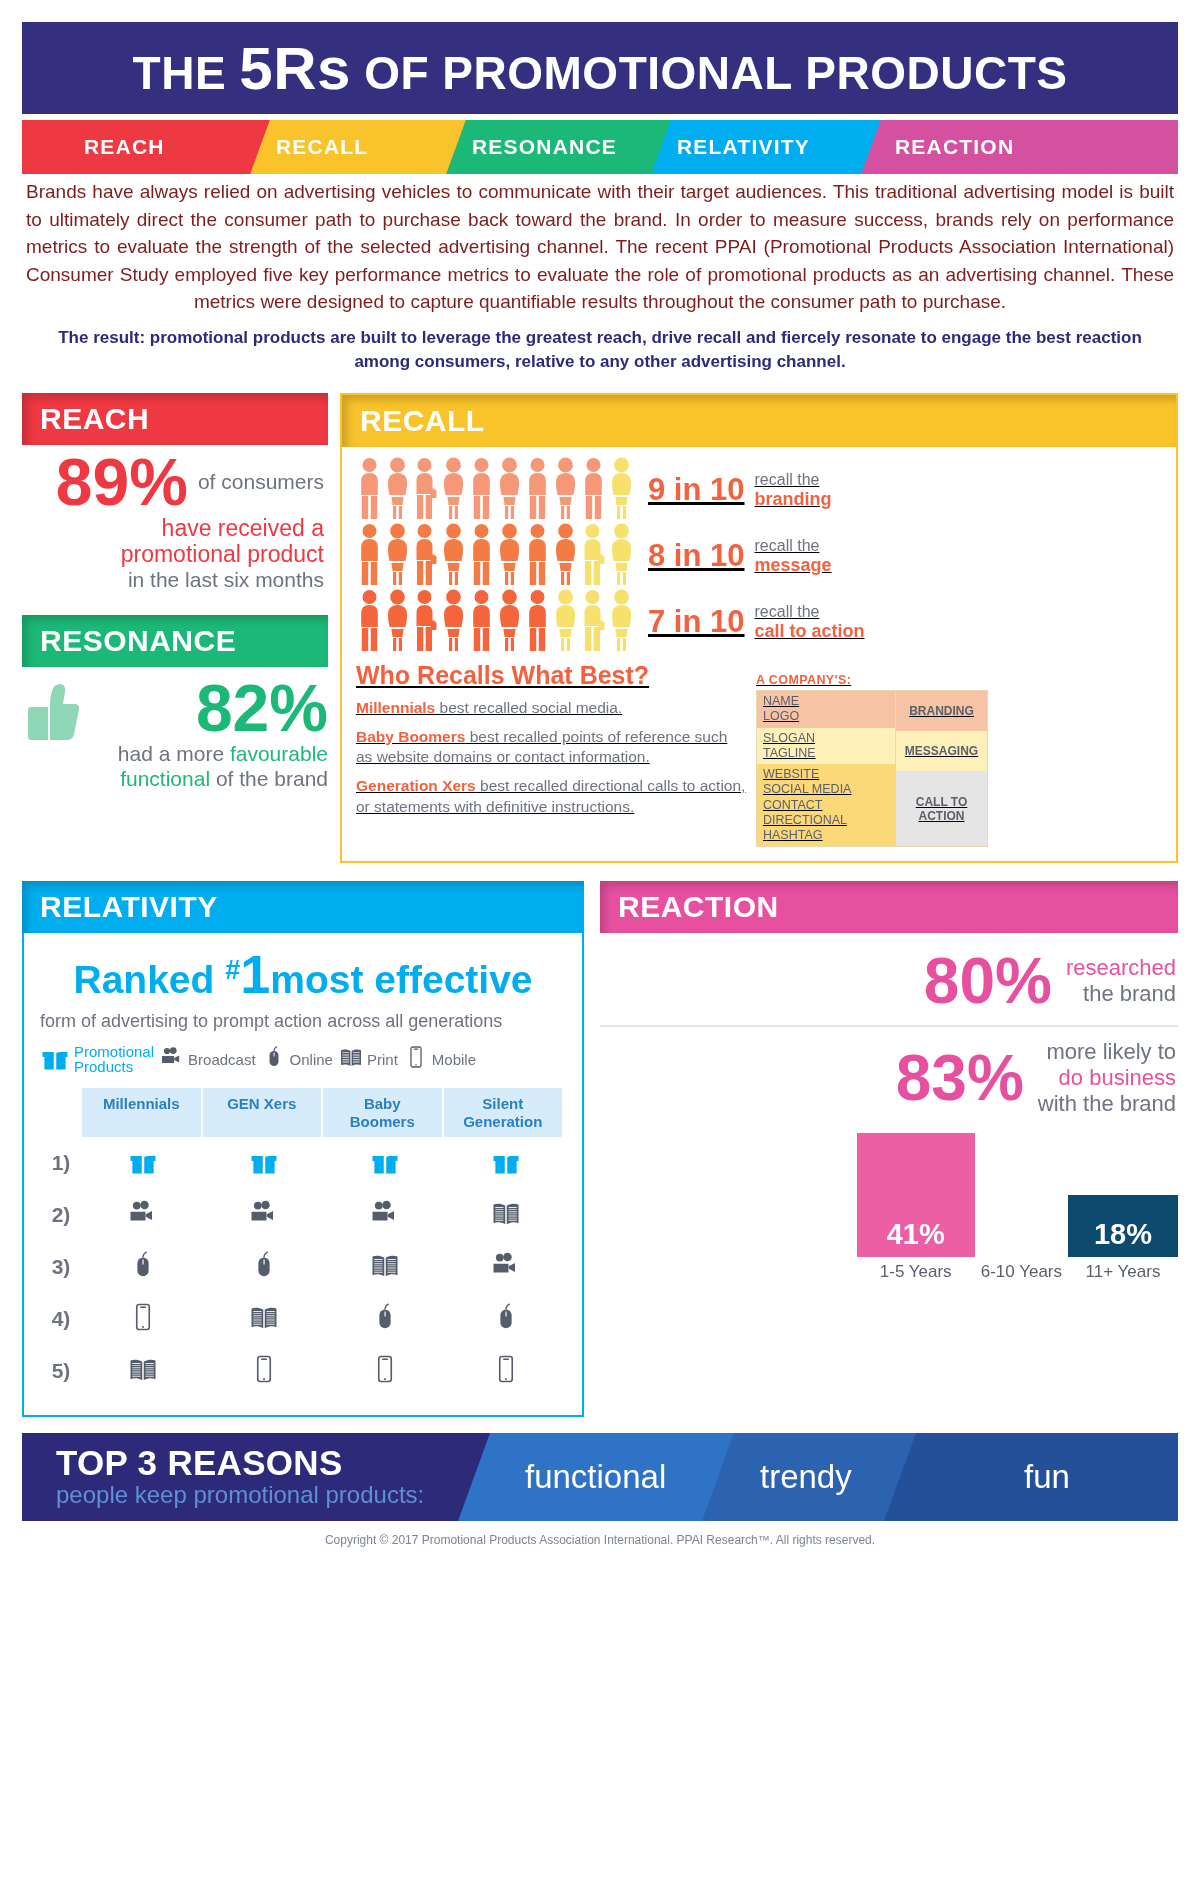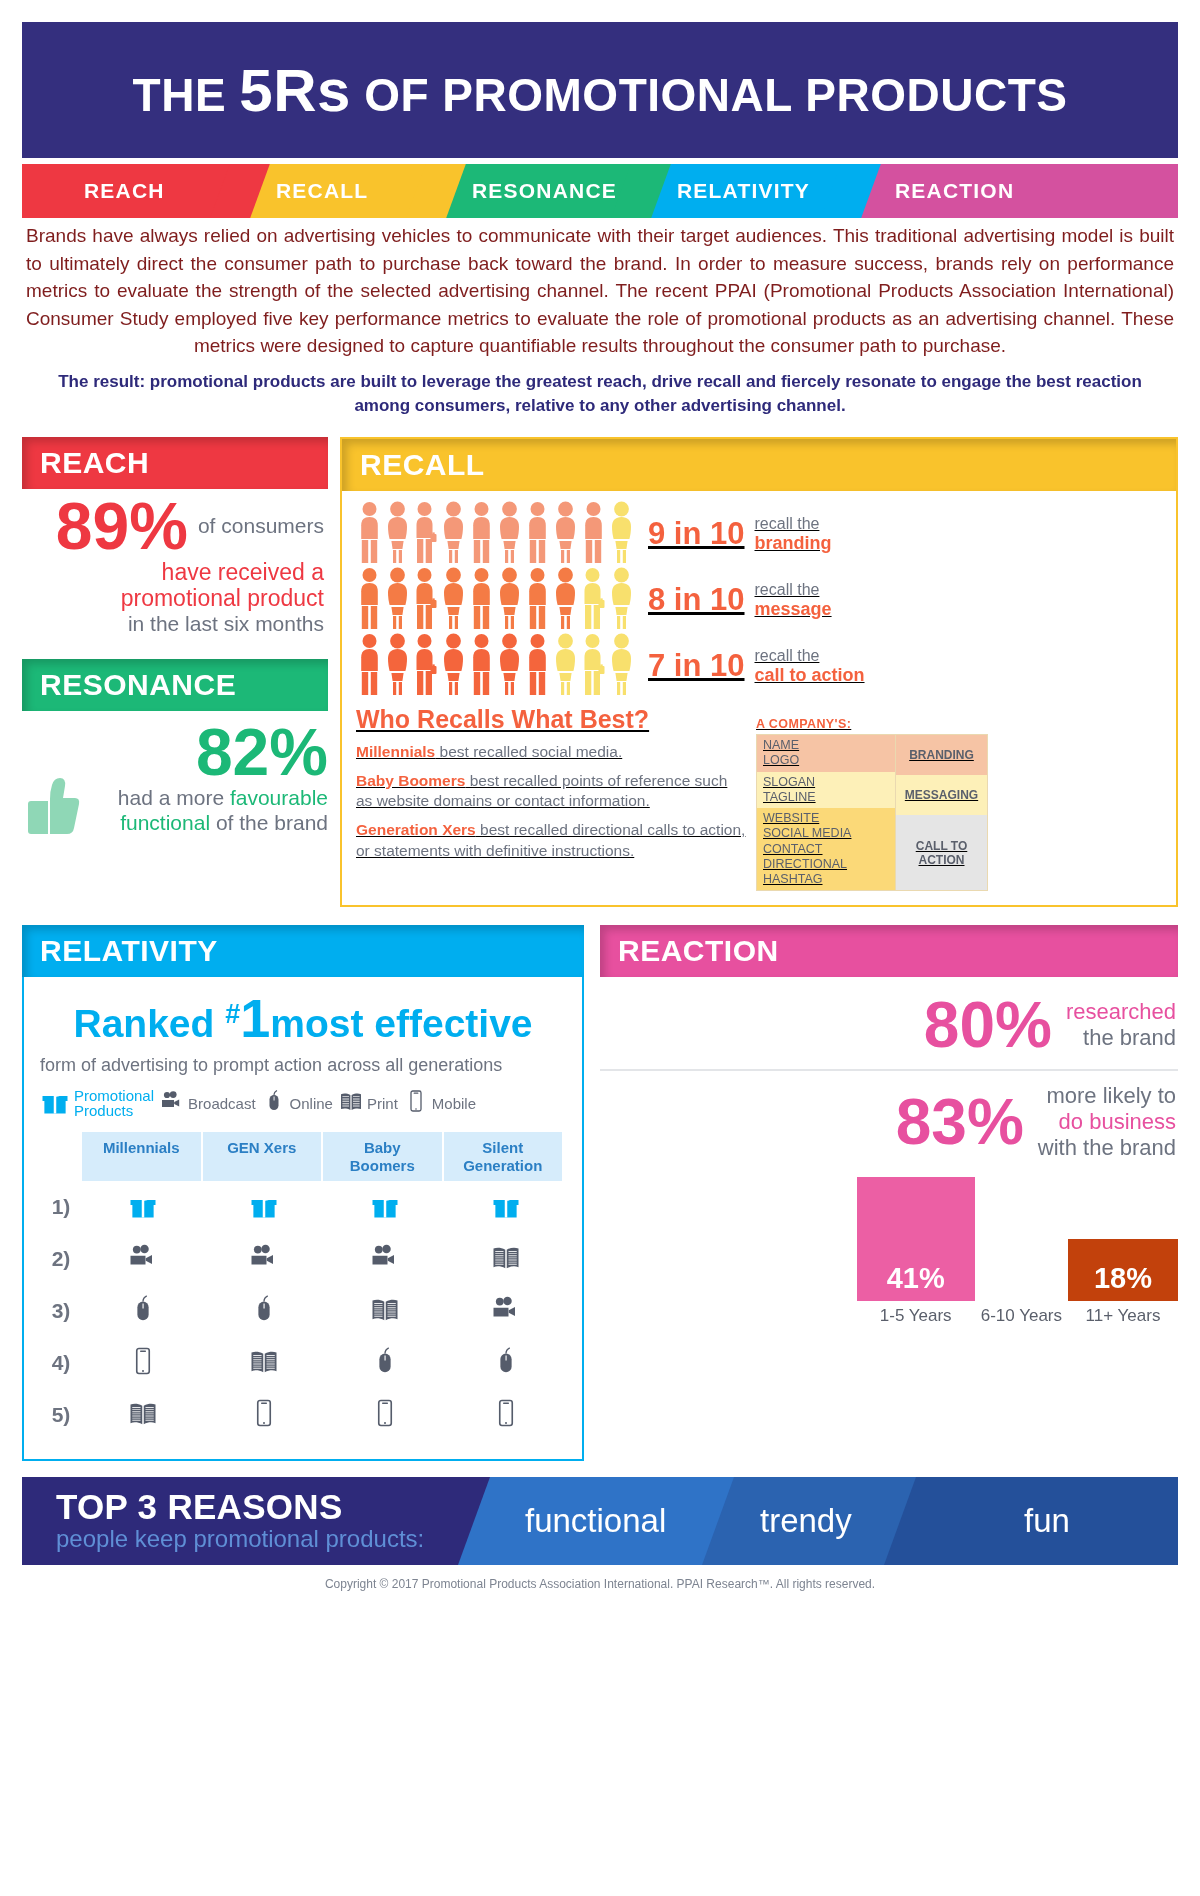--- a/index.html
+++ b/index.html
@@ -4,21 +4,21 @@
 <style>
   * { box-sizing: border-box; margin:0; padding:0; }
   body {
     width:1200px; height:1896px; background:#ffffff;
     font-family:"Liberation Sans", sans-serif; position:relative; overflow:hidden;
   }
   .page { width:1200px; height:1896px; position:relative; padding:0 22px; }
 
   
   .hdr {
-    background:#342f7e; height:136px; margin-top:22px;
+    background:#342f7e; height:92px; margin-top:22px;
     display:flex; align-items:center; justify-content:center;
   }
   .hdr-title { color:#fff; font-size:46px; font-weight:bold; letter-spacing:.5px; white-space:nowrap; }
   .hdr-title .big { font-size:60px; }
 
   
   .ribbon { position:relative; height:54px; margin-top:6px; display:flex; }
   .rib {
     position:relative; height:54px; display:flex; align-items:center;
     color:#fff; font-weight:bold; font-size:21px; letter-spacing:1.2px;
@@ -61,21 +61,21 @@
 
   .reach-body { text-align:right; padding:4px 4px 0 0; }
   .pct-reach {
     color:#ee3842; font-size:66px; font-weight:bold; line-height:1;
     display:inline-block; vertical-align:middle;
   }
   .reach-l1 { color:#6d7380; font-size:21px; display:inline-block; vertical-align:middle; padding-left:10px;}
   .reach-red { color:#ee3842; font-size:23px; line-height:1.14; }
   .reach-gray{ color:#6d7380; font-size:21px; line-height:1.2; }
 
-  .reso-body { display:flex; align-items:flex-end; padding-top:8px; }
+  .reso-body { display:flex; align-items:flex-start; padding-top:8px; }
   .thumb { width:54px; height:58px; position:relative; flex:none; margin-left:4px; margin-top:8px;}
   .reso-right { flex:1; text-align:right; }
   .pct-reso { color:#1cb877; font-size:66px; font-weight:bold; line-height:1; }
   .reso-t1 { color:#6d7380; font-size:21px; line-height:1.2; }
   .reso-t1 b { color:#1cb877; font-weight:normal; }
 
   
   .recall-box { flex:1; border:2px solid #f9c32c; background:#fff; }
   .recall-in { padding:10px 14px 14px 14px;text-decoration:underline; }
   .pgrid { display:flex; align-items:flex-start; }
@@ -141,21 +141,21 @@
   .rtxt { text-align:right; padding-left:14px; line-height:1.18; }
   .rtxt .g { color:#6d7380; font-size:22px; }
   .rtxt .p { color:#e7509f; font-size:22px; }
 
   .bars { display:flex; align-items:flex-end; justify-content:flex-end; gap:6px; margin-top:4px; }
   .barwrap { text-align:center; }
   .bar { display:flex; align-items:flex-end; justify-content:center; color:#fff;
          font-size:29px; font-weight:bold; padding-bottom:6px; }
   .bar.b1 { background:#ec5fa4; width:118px; height:124px; }
   .bar.b2 { background:#d6439a; width:118px; height:82px; }
-  .bar.b3 { background:#c2410c; width:110px; height:62px; }
+  .bar.b3 { background:#0c4a6e; width:110px; height:62px; }
   .barlab { color:#5a5f6b; font-size:17px; margin-top:5px; }
 
   
   .bottom { margin-top:16px; height:88px; background:#2e2a7a; display:flex; align-items:center; position:relative; overflow:hidden; }
   .b-left { padding-left:34px; z-index:5; }
   .b-t1 { color:#fff; font-size:35px; font-weight:bold; letter-spacing:.3px; line-height:1.05;}
   .b-t2 { color:#5f8fd6; font-size:24px; line-height:1.1; }
   .b-chip { position:absolute; top:0; height:88px; display:flex; align-items:center;
             justify-content:center; color:#fff; font-size:33px; transform:skewX(-20deg); }
   .b-chip span { transform:skewX(20deg); }

